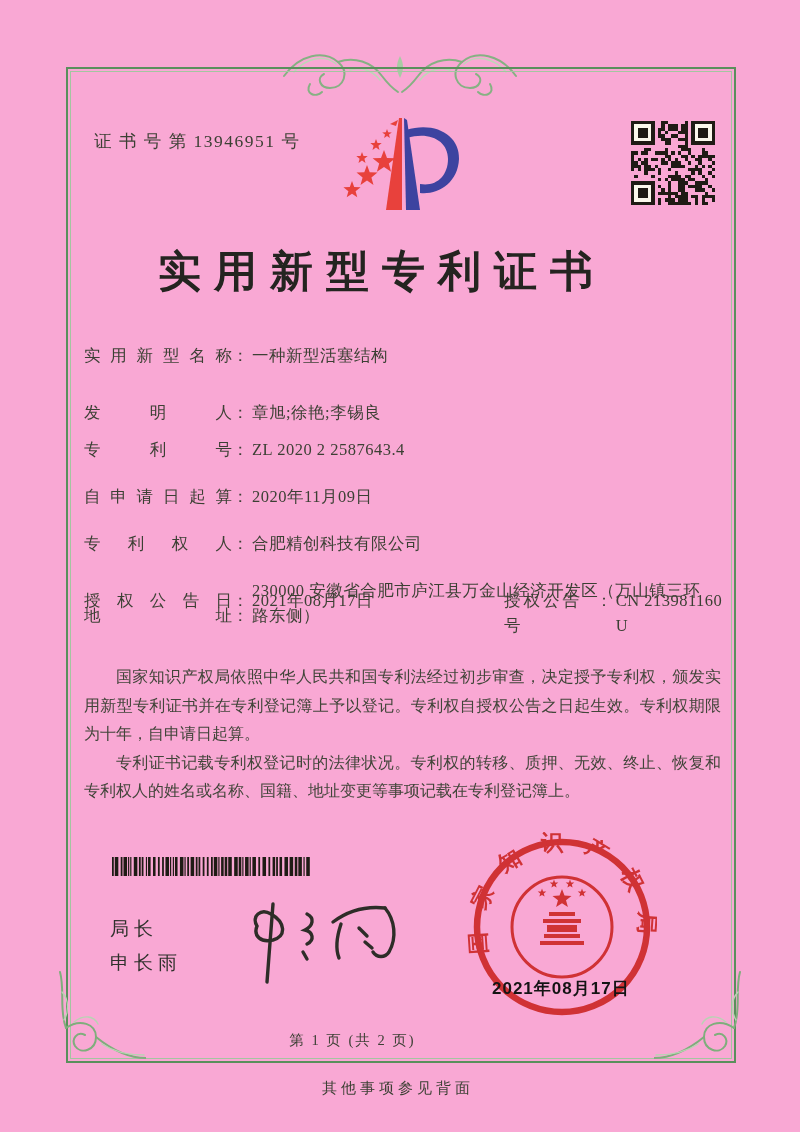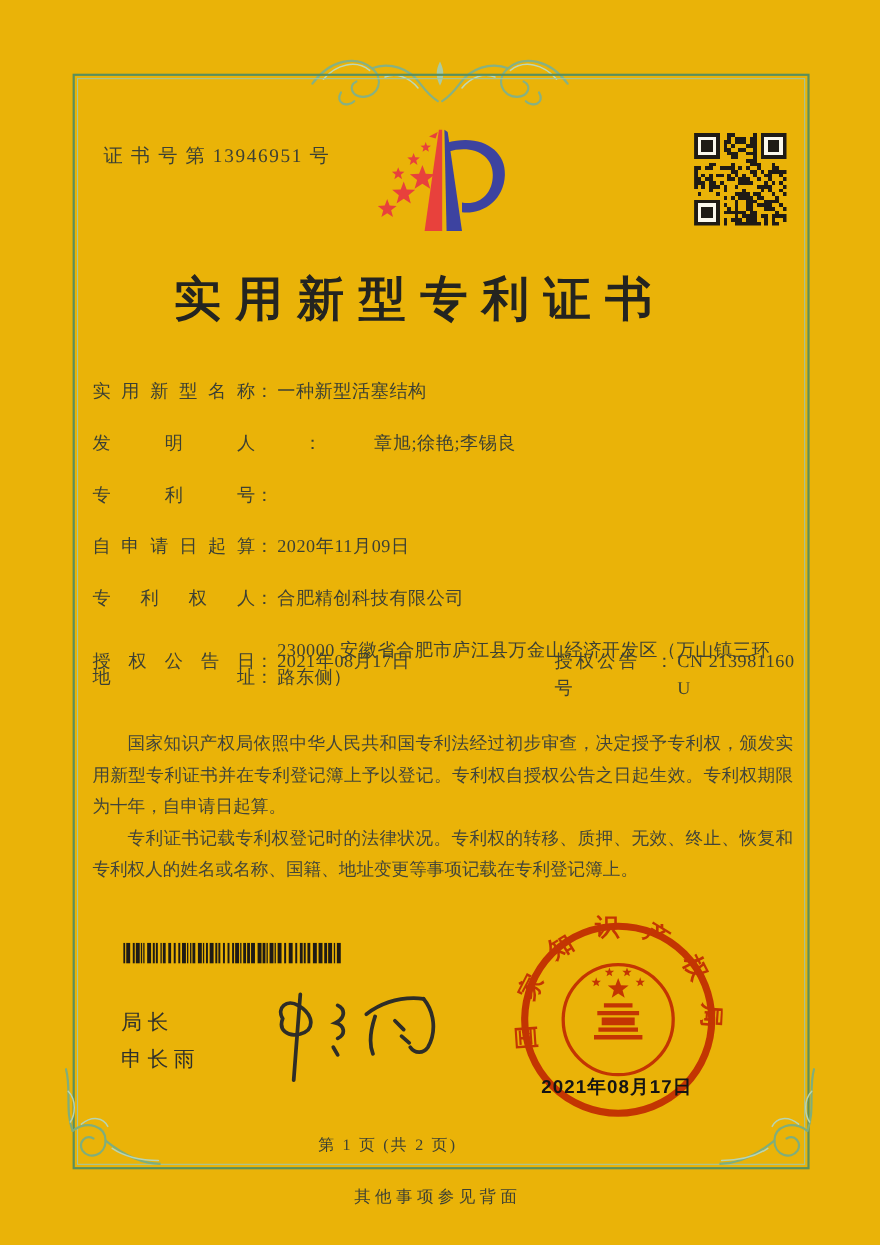--- a/index.html
+++ b/index.html
@@ -1,18 +1,18 @@
 <!DOCTYPE html>
 <html><head>
 <meta charset="utf-8">
 <style>
   html,body{margin:0;padding:0;background:#888;}
   .page{
     position:relative; width:800px; height:1132px; margin:0 auto;
-    background:#eab308; overflow:hidden;
+    background:#f9a8d4; overflow:hidden;
     font-family:"Liberation Serif","DejaVu Serif",serif; color:#3f4234;
   }
   
   .frame{position:absolute; left:66px; top:67px; width:666px; height:992px;
     border:2.5px solid #5a8f5c;}
   .frame::after{content:''; position:absolute; inset:2px; border:1.3px solid #a3c5a0;}
   
   .orn{position:absolute; pointer-events:none;}
   
   .cert-no{position:absolute; left:94px; top:129px; font-size:17.5px;
@@ -331,28 +331,29 @@
       </g>
     </svg>
 
   <div class="title">实用新型专利证书</div>
 
   <div class="row" style="top:343px;">
     <span class="f-label">实用新型名称</span>
     <span class="f-colon">：</span>
     <span class="f-value">一种新型活塞结构</span>
   </div>
-  <div class="row" style="top:390px;gap:44px;">
+  <div class="row" style="top:400px;">
     <span class="f-label">发明人</span>
     <span class="f-colon">：</span>
     <span class="f-value">章旭;徐艳;李锡良</span>
   </div>
   <div class="row" style="top:437px;">
     <span class="f-label">专利号</span>
     <span class="f-colon">：</span>
+    <span class="f-value">ZL 2020 2 2587643.4</span>
   </div>
   <div class="row" style="top:484px;">
     <span class="f-label">自申请日起算</span>
     <span class="f-colon">：</span>
     <span class="f-value">2020年11月09日</span>
   </div>
   <div class="row" style="top:531px;">
     <span class="f-label">专利权人</span>
     <span class="f-colon">：</span>
     <span class="f-value">合肥精创科技有限公司</span>

